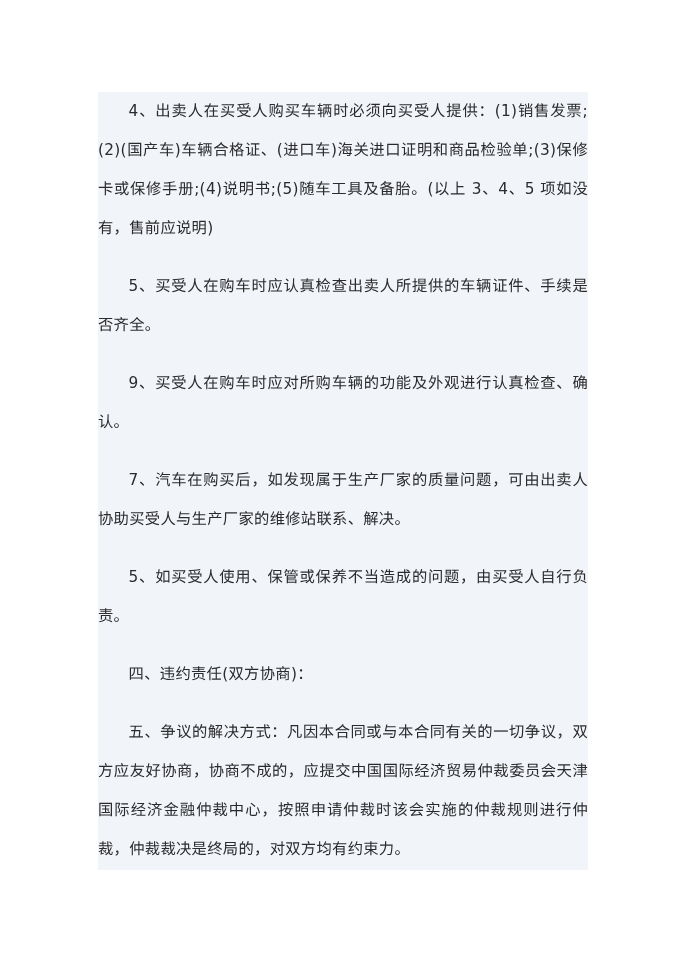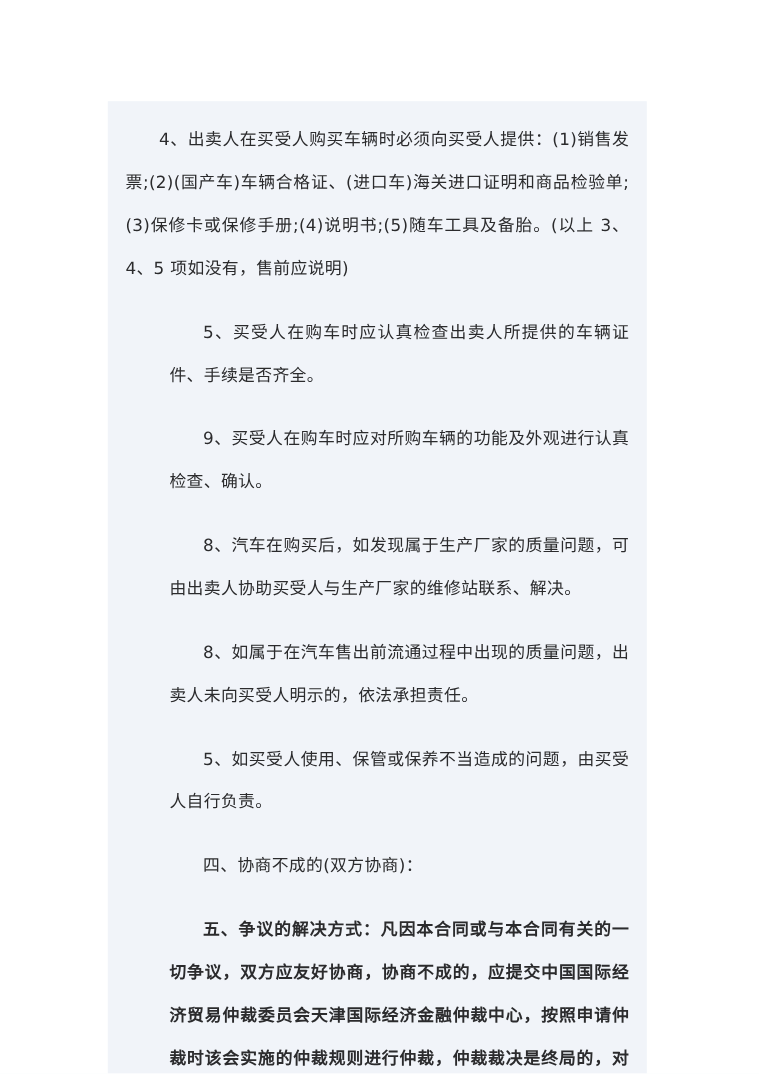--- a/index.html
+++ b/index.html
@@ -23,62 +23,59 @@
   .text-block {
     position: absolute;
     left: 98px;
     top: 92px;
     width: 490px;
     background: #f1f4f9;
     padding: 0;
   }
 
   .para {
-    margin: 16px;
+    margin: 0;
     color: #2b2b2d;
     font-size: 15.3px;
     line-height: 39px;
     text-align: justify;
     text-justify: inter-ideograph;
     text-indent: 2em;
     letter-spacing: 0.02em;
     word-break: break-all;
     -webkit-font-feature-settings: "halt" 0;
   }
 
   
   .para + .para {
     margin-top: 19px;
-    padding-left: 40px;
   }
 
   
   .text-block .para:last-child {
     padding-bottom: 1px;
-    font-weight: bold;
   }
 </style>
 </head>
 <body>
 
 <div class="page">
 
   <div class="text-block">
 
     <p class="para">4、出卖人在买受人购买车辆时必须向买受人提供：(1)销售发票;(2)(国产车)车辆合格证、(进口车)海关进口证明和商品检验单;(3)保修卡或保修手册;(4)说明书;(5)随车工具及备胎。(以上 3、4、5 项如没有，售前应说明)</p>
 
     <p class="para">5、买受人在购车时应认真检查出卖人所提供的车辆证件、手续是否齐全。</p>
 
     <p class="para">9、买受人在购车时应对所购车辆的功能及外观进行认真检查、确认。</p>
 
-    <p class="para">8、汽车在购买后，如发现属于生产厂家的质量问题，可由出卖人协助买受人与生产厂家的维修站联系、解决。</p>
+    <p class="para">7、汽车在购买后，如发现属于生产厂家的质量问题，可由出卖人协助买受人与生产厂家的维修站联系、解决。</p>
 
-    <p class="para">8、如属于在汽车售出前流通过程中出现的质量问题，出卖人未向买受人明示的，依法承担责任。</p>
 
     <p class="para">5、如买受人使用、保管或保养不当造成的问题，由买受人自行负责。</p>
 
-    <p class="para">四、协商不成的(双方协商)：</p>
+    <p class="para">四、违约责任(双方协商)：</p>
 
     <p class="para">五、争议的解决方式：凡因本合同或与本合同有关的一切争议，双方应友好协商，协商不成的，应提交中国国际经济贸易仲裁委员会天津国际经济金融仲裁中心，按照申请仲裁时该会实施的仲裁规则进行仲裁，仲裁裁决是终局的，对双方均有约束力。</p>
 
   </div>
 
 </div>
 
 </body></html>

